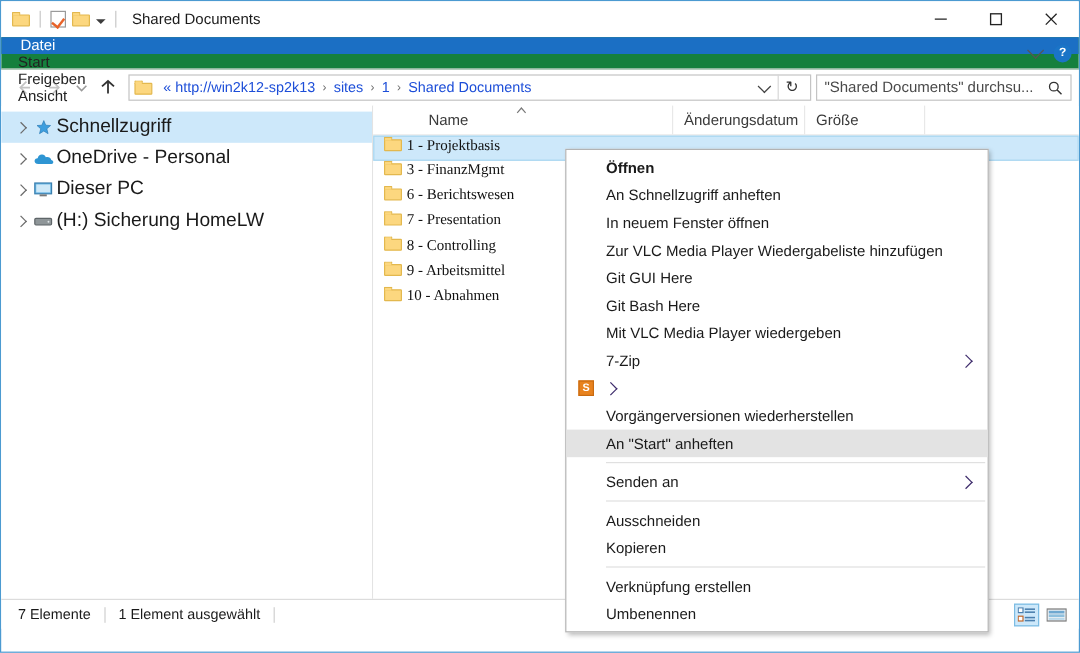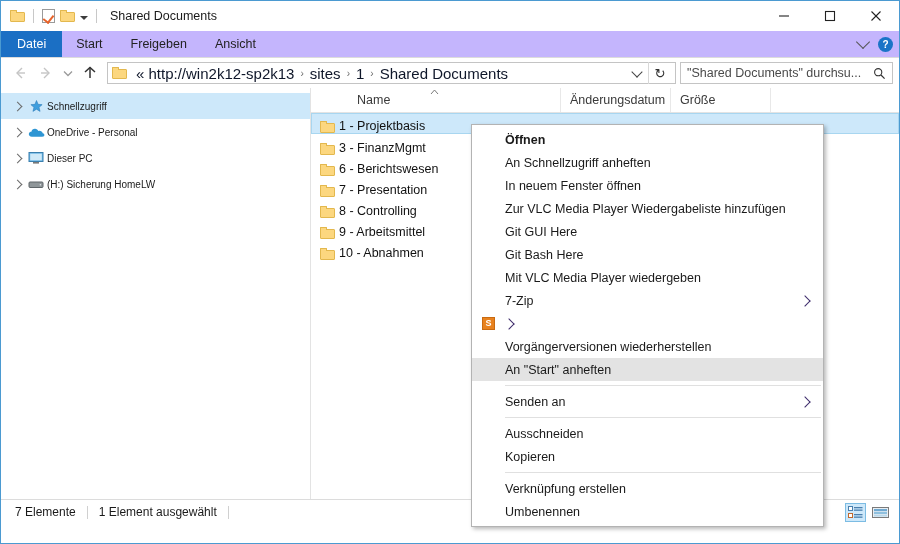--- a/index.html
+++ b/index.html
@@ -45,22 +45,23 @@
   .title-text{margin-left:10px;font-size:12.5px;color:#1a1a1a;}
   .winbtns{position:absolute;right:0;top:0;display:flex;height:30px;}
   .winbtn{
     width:46px;height:30px;display:flex;align-items:center;justify-content:center;
     color:#222;font-size:12px;
   }
   .winbtn svg{display:block;}
 
   
   .ribbon{
-    height:26px;background:#c4b5fd;display:flex;align-items:stretch;position:relative;
+    height:26px;background:#15803d;display:flex;align-items:stretch;position:relative;
     border-bottom:1px solid #dcdcdc;
+    flex-direction:column;
   }
   .tab{
     display:flex;align-items:center;padding:0 14px;font-size:12.5px;color:#222;height:26px;box-sizing:border-box;
   }
   .tab.file{background:#1b6fc4;color:#ffffff;padding:0 16px;}
   .ribbon-right{position:absolute;right:6px;top:0;height:26px;display:flex;align-items:center;gap:10px;}
   .chev-down{
     width:9px;height:9px;border-right:1.4px solid #555;border-bottom:1.4px solid #555;
     transform:rotate(45deg);margin-top:-4px;
   }
@@ -74,21 +75,21 @@
   .navbtn{
     width:26px;height:26px;display:flex;align-items:center;justify-content:center;color:#c4c4c4;
   }
   .navbtn.active{color:#333;}
   .navbtn.small{width:18px;}
   .addr-field{
     flex:1;height:22px;border:1px solid #c4c4c4;background:#fff;display:flex;align-items:center;
     padding:0 4px;box-sizing:border-box;margin-left:4px;min-width:0;
   }
   .crumbs{display:flex;align-items:center;gap:0;flex:1;overflow:hidden;white-space:nowrap;}
-  .crumb{padding:0 5px;font-size:15px;color:#0f172a;}
+  .crumb{padding:0 5px;font-size:12px;color:#1d4ed8;}
   .crumb.first{padding-left:6px;}
   .crumb-sep{
     font-size:10px;color:#6d6d6d;padding:0 1px;
   }
   .addr-caret{
     width:7px;height:7px;border-right:1.4px solid #444;border-bottom:1.4px solid #444;
     transform:rotate(45deg);margin:0 7px 3px 4px;flex:none;
   }
   .refresh{
     width:22px;height:22px;border-left:1px solid #d8d8d8;display:flex;align-items:center;justify-content:center;
@@ -111,41 +112,41 @@
   }
   .nav-item.selected{background:#cde8fa;}
   .nav-exp{
     width:16px;display:flex;align-items:center;justify-content:center;flex:none;
   }
   .nav-exp i{
     display:block;width:6px;height:6px;border-right:1.3px solid #6a6a6a;border-bottom:1.3px solid #6a6a6a;
     transform:rotate(-45deg);
   }
   .nav-ico{width:22px;display:flex;align-items:center;justify-content:center;flex:none;}
-  .nav-label{font-size:10px;color:#1a1a1a;}
+  .nav-label{font-size:16px;color:#1a1a1a;}
 
   .filelist{flex:1;position:relative;background:#fff;}
   .colhead{
     height:24px;display:flex;align-items:center;border-bottom:1px solid #e3e3e3;
     font-size:12.5px;color:#3a3a3a;position:relative;
   }
   .col{
     box-sizing:border-box;padding-left:9px;height:24px;display:flex;align-items:center;
     border-right:1px solid #e8e8e8;position:relative;
   }
   .col.name{width:250px;padding-left:46px;}
   .col.date{width:110px;}
   .col.type{width:110px;}
   .col.size{width:100px;}
   .sortmark{
     position:absolute;left:119px;top:1px;width:9px;height:6px;
   }
   .rows{position:relative;}
   .row{
-    height:21px;display:flex;align-items:flex-end;padding-left:9px;box-sizing:border-box;
+    height:21px;display:flex;align-items:flex-start;padding-left:9px;box-sizing:border-box;font-family:Liberation Serif, serif;
   }
   .row.selected{background:#cde8fa;border:1px solid #a8d6f0;height:21px;padding-left:8px;}
   .row-ico{width:19px;flex:none;display:flex;align-items:center;}
   .row-name{font-size:12.5px;color:#111;}
   .row-date{
     position:absolute;left:250px;font-size:12.5px;color:#111;
   }
   .row-type{position:absolute;left:360px;font-size:12.5px;color:#111;}
 
   

